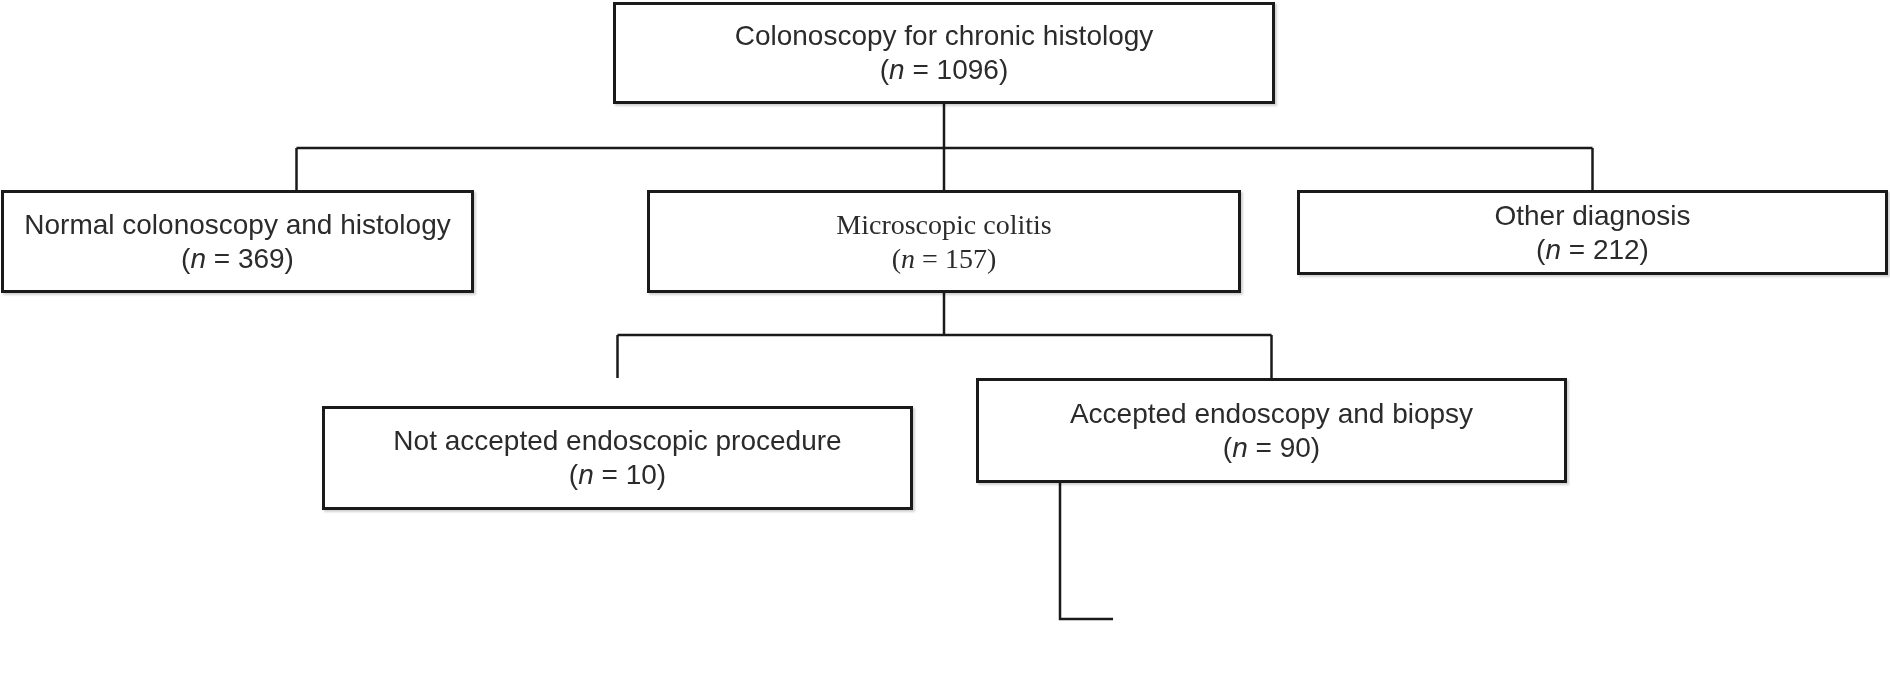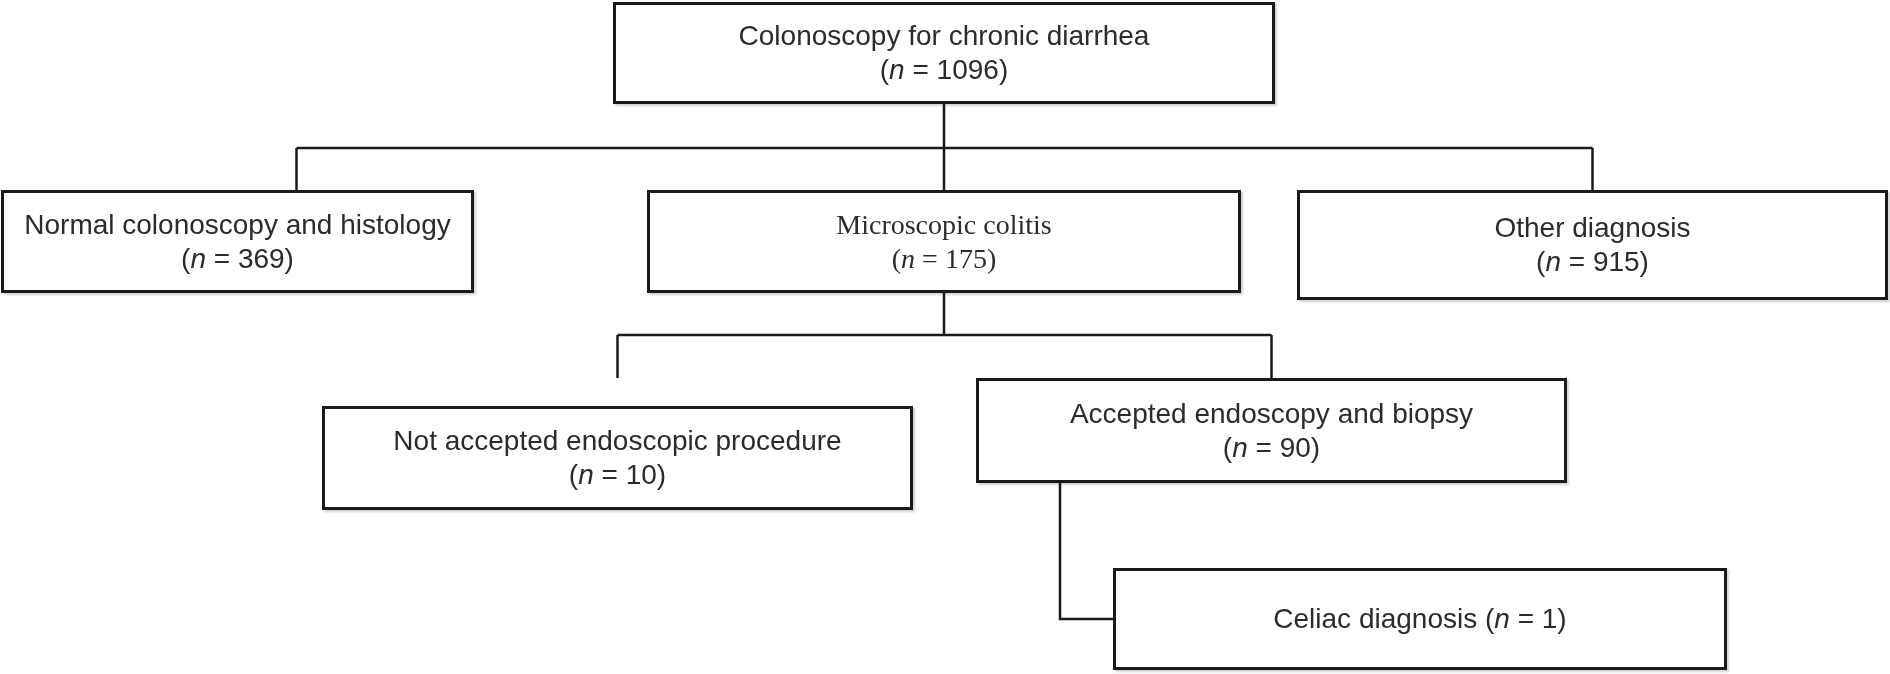--- a/index.html
+++ b/index.html
@@ -43,21 +43,21 @@
     line-height: 34px;
     font-weight: 400;
   }
   .node .nvar { font-style: italic; }
   .node .line { white-space: pre; }
 
   
   #node-root        { left: 613px; top:   2px; width: 662px; height: 102px; }
   #node-normal      { left:   1px; top: 190px; width: 473px; height: 103px; }
   #node-microscopic { left: 647px; top: 190px; width: 594px; height: 103px; font-family: Liberation Serif, serif; }
-  #node-other       { left: 1297px; top: 190px; width: 591px; height: 110px; }
+  #node-other       { left: 1297px; top: 190px; width: 591px; height: 85px; }
   #node-notaccepted { left: 322px; top: 400px; width: 591px; height: 104px; margin-top: 6px; }
   #node-accepted    { left: 976px; top: 378px; width: 591px; height: 105px; }
   #node-celiac      { left: 1113px; top: 568px; width: 614px; height: 102px; }
 </style>
 </head>
 <body>
 
 <div class="canvas">
 
   <svg class="connectors" viewBox="0 0 1890 674" xmlns="http://www.w3.org/2000/svg">
@@ -66,46 +66,43 @@
     <path d="M 296.5,148 V 190"></path>
     <path d="M 1592.5,148 V 190"></path>
     <path d="M 944,293 V 335"></path>
     <path d="M 617.5,335 H 1271.5"></path>
     <path d="M 617.5,335 V 378"></path>
     <path d="M 1271.5,335 V 378"></path>
     <path d="M 1060,483 V 619 H 1113"></path>
   </svg>
 
   <div class="node" id="node-root">
-    <div class="line">Colonoscopy for chronic diarrhea</div>
+    <div class="line">Colonoscopy for chronic histology</div>
     <div class="line"><span>(</span><span class="nvar">n</span><span> = 1096)</span></div>
   </div>
 
   <div class="node" id="node-normal">
     <div class="line">Normal colonoscopy and histology</div>
     <div class="line"><span>(</span><span class="nvar">n</span><span> = 369)</span></div>
   </div>
 
   <div class="node" id="node-microscopic">
     <div class="line">Microscopic colitis</div>
-    <div class="line"><span>(</span><span class="nvar">n</span><span> = 175)</span></div>
+    <div class="line"><span>(</span><span class="nvar">n</span><span> = 157)</span></div>
   </div>
 
   <div class="node" id="node-other">
     <div class="line">Other diagnosis</div>
-    <div class="line"><span>(</span><span class="nvar">n</span><span> = 915)</span></div>
+    <div class="line"><span>(</span><span class="nvar">n</span><span> = 212)</span></div>
   </div>
 
   <div class="node" id="node-notaccepted">
     <div class="line">Not accepted endoscopic procedure</div>
     <div class="line"><span>(</span><span class="nvar">n</span><span> = 10)</span></div>
   </div>
 
   <div class="node" id="node-accepted">
     <div class="line">Accepted endoscopy and biopsy</div>
     <div class="line"><span>(</span><span class="nvar">n</span><span> = 90)</span></div>
   </div>
 
-  <div class="node" id="node-celiac">
-    <div class="line"><span>Celiac diagnosis</span><span> (</span><span class="nvar">n</span><span> = 1)</span></div>
-  </div>
 
 </div>
 
 </body></html>

